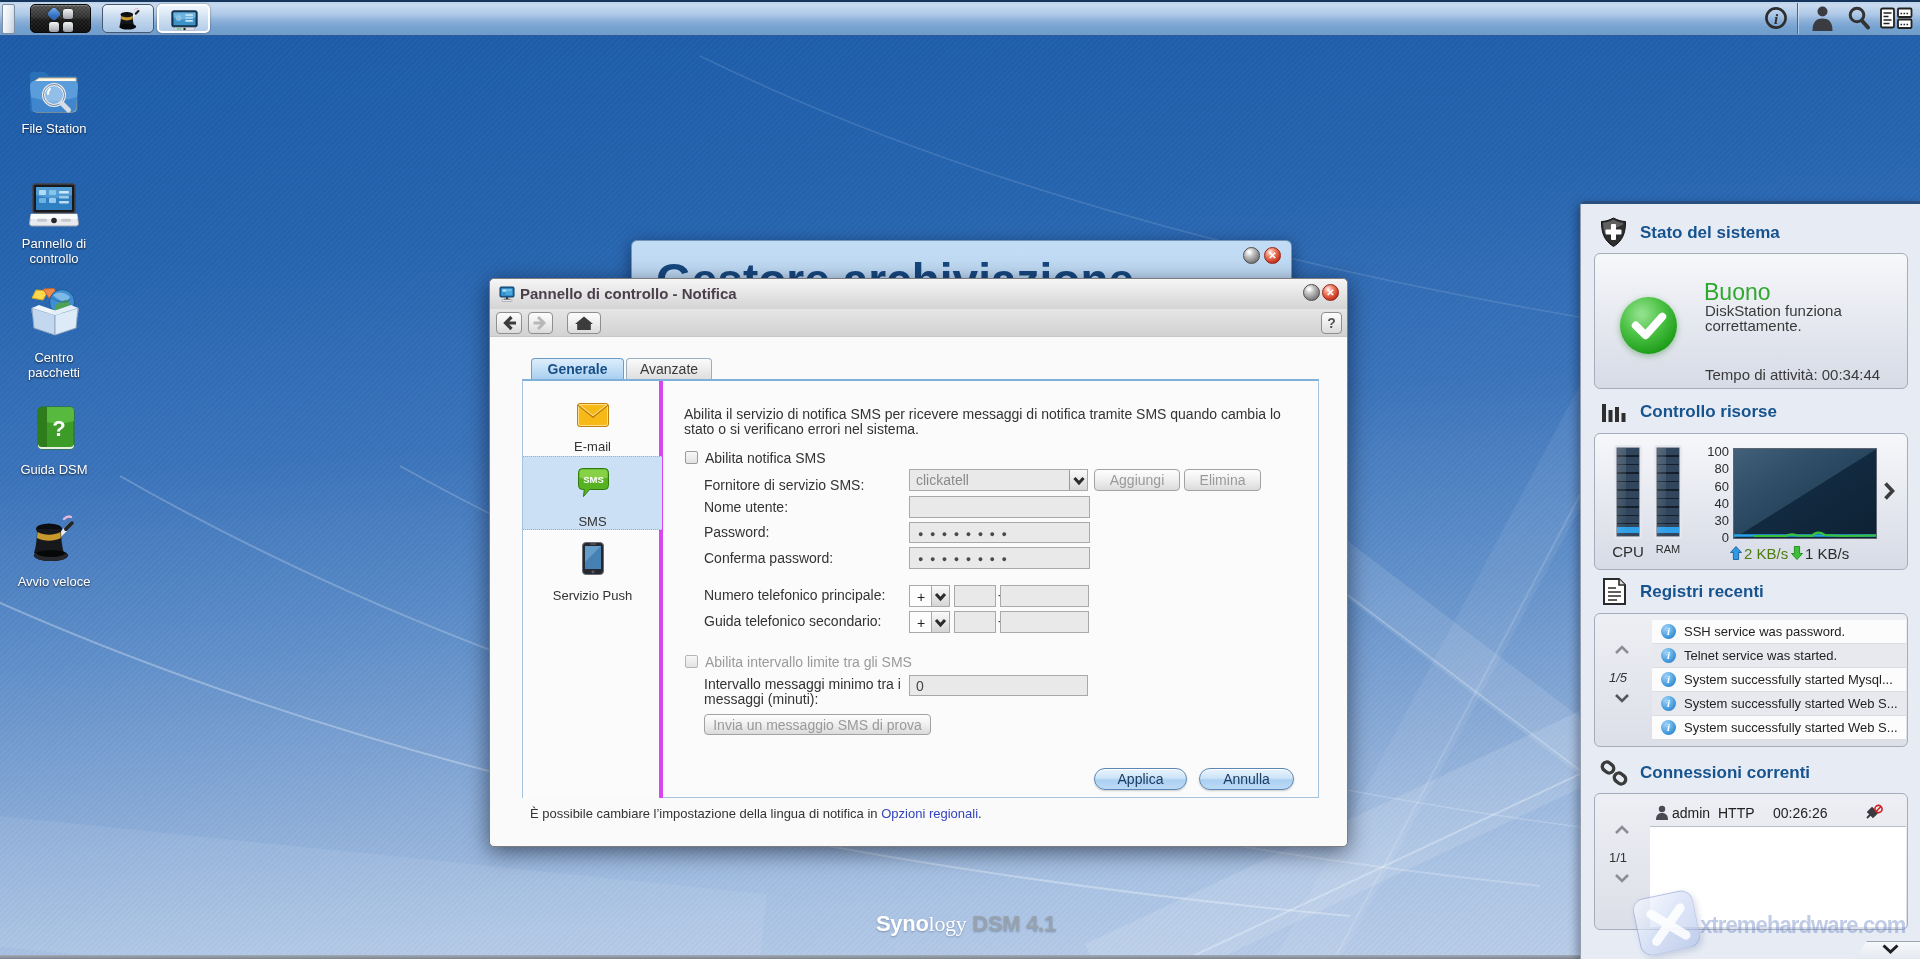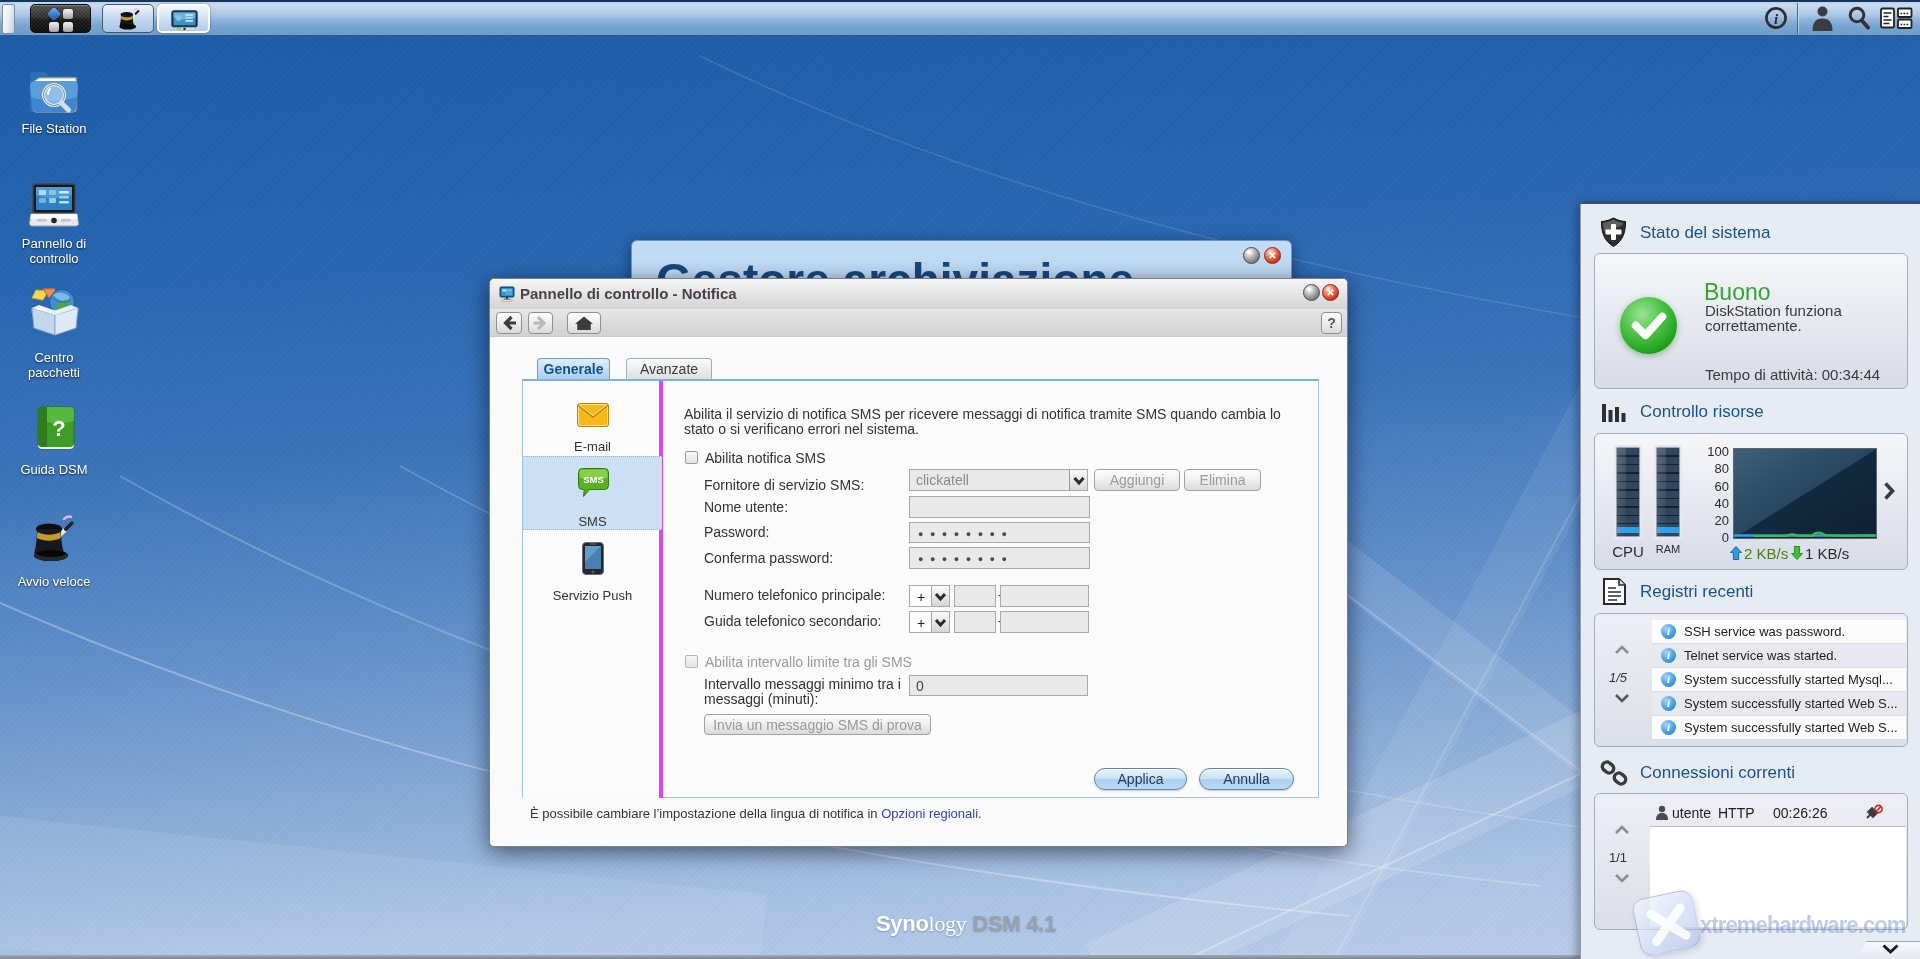--- a/index.html
+++ b/index.html
@@ -46,21 +46,21 @@
 #dlg-title .txt { position:absolute; left:30px; top:6px; font-size:15px; font-weight:bold; color:#4b3f49; }
 #dlg-tools { position:absolute; left:0; top:30px; width:100%; height:28px; background:linear-gradient(#e5e5e5,#d2d2d2); border-bottom:1px solid #c7c7c7; }
 .sphere { position:absolute; width:17px; height:17px; border-radius:50%; }
 .sphere.gray { background:radial-gradient(circle at 35% 28%, #fdfdfd 6%, #c2c2c2 32%, #858585 68%, #555555); border:1px solid #4e4e4e; }
 .sphere.red  { background:radial-gradient(circle at 35% 28%, #ffe3dc 4%, #ef8a70 30%, #d64730 62%, #ad2412 88%); border:1px solid #962315; color:#fff; font-size:10px; font-weight:bold; text-align:center; line-height:15px; }
 .toolb { position:absolute; top:3px; height:22px; background:linear-gradient(#fdfdfd,#ececec 55%,#dadada); border:1px solid #8f8f8f; border-radius:4px; }
 #dlg-body { position:absolute; left:0; top:58px; width:857px; height:509px; background:#fafafa; border-radius:0 0 5px 5px; }
 
 
 .tab { position:absolute; height:22px; border-radius:4px 4px 0 0; font-size:14px; text-align:center; }
-#tab1 { left:47px; top:79px; width:73px; background:linear-gradient(#ddeefb,#b7d8f3 70%,#a6cdf0); border:1px solid #6f9cc6; border-bottom:none; color:#174e88; font-weight:bold; line-height:21px; }
+#tab1 { left:41px; top:79px; width:93px; background:linear-gradient(#ddeefb,#b7d8f3 70%,#a6cdf0); border:1px solid #6f9cc6; border-bottom:none; color:#174e88; font-weight:bold; line-height:21px; }
 #tab2 { left:136px; top:79px; width:86px; background:linear-gradient(#fbfbfb,#e9e9e9 60%,#dcdcdc); border:1px solid #98aec4; border-bottom:none; color:#3a3a3a; line-height:21px; }
 #tpanel { position:absolute; left:32px; top:100px; width:797px; height:419px; background:#fbfbfb; border:1px solid #a6c4de; border-top:2px solid #7fb0da; }
 
 
 #sidebar { position:absolute; left:0; top:0; width:140px; height:417px; border-right:4px solid #d946ef; background:#fbfbfb; }
 .sitem { position:absolute; left:0; width:139px; text-align:center; color:#333; font-size:13px; }
 #sit2 { top:75px; height:74px; background:#cbdff5; border-top:1px dotted #8fb0d4; border-bottom:1px dotted #8fb0d4; }
 
 
 .flabel { position:absolute; font-size:14px; color:#333; }
@@ -68,21 +68,21 @@
 .finput { position:absolute; background:#e9e9ea; border:1px solid #a9a9a9; }
 .fbtn { position:absolute; height:22px; background:linear-gradient(#fefefe,#efefef 50%,#dbdbdb); border:1px solid #a2a2a2; border-radius:4px; color:#9a9a9a; font-size:14px; text-align:center; line-height:20px; }
 .cbox { position:absolute; width:13px; height:13px; background:linear-gradient(#f8f8f8,#e2e2e2); border:1px solid #9b9b9b; border-radius:2px; }
 .dots { position:absolute; left:8px; top:6px; font-size:9px; letter-spacing:6.5px; color:#4a4a4a; }
 .pill { position:absolute; width:94px; height:22px; border-radius:11px; border:1px solid #5c87b5; background:linear-gradient(#e9f4fd 0%, #cde4f8 45%, #abd0f2 55%, #bcdaf5 100%); color:#1d3c62; font-size:14px; text-align:center; line-height:20px; box-shadow:inset 0 1px 0 rgba(255,255,255,.8), 0 1px 2px rgba(0,0,0,.2); }
 #dlg-foot { position:absolute; left:40px; top:527px; font-size:13px; color:#333; }
 #dlg-foot a { color:#3344bb; text-decoration:none; }
 
 
 #panel { left:1580px; top:201px; width:340px; height:758px; background:#e7ecf4; border-left:1px solid #939dac; border-radius:5px 0 0 0; box-shadow:-3px 3px 10px rgba(0,10,30,.35); }
-.phead { position:absolute; font-size:17px; font-weight:normal; color:#17538e; }
+.phead { position:absolute; font-size:17px; font-weight:bold; color:#17538e; }
 .pbox { position:absolute; left:13px; width:314px; background:linear-gradient(#f6f7fa, #e3e6ee 60%, #d7dbe6); border:1px solid #a4adbb; border-radius:6px; }
 .pbox3 { background:linear-gradient(#eeeff4, #dcdfe8); }
 .arrowbtn { position:absolute; width:16px; height:10px; }
 .pagenum { position:absolute; font-size:13px; color:#333; }
 
 .bargauge { position:absolute; width:24px; height:90px; border:1px solid #9ba1ad; box-shadow:0 0 0 2px #e6e8ee; border-radius:1px;
   background:
     linear-gradient(#2f9fe8,#2f9fe8) 0 79px/24px 6px no-repeat,
     repeating-linear-gradient(#31465c 0 7px, #141f2b 7px 8.5px),
     linear-gradient(#1a2836,#141e29);
@@ -390,21 +390,21 @@
     <path d="M20.5 12 L20.5 21 L24.5 21 L24.5 12 Z" fill="#2e2e2e"></path>
   </svg>
   <div class="phead" style="left:59px; top:201px;">Controllo risorse</div>
   <div class="pbox" style="top:232px; height:137px;"></div>
   <div class="bargauge" style="left:35px; top:246px;"></div>
   <div class="bargauge" style="left:75px; top:246px;"></div>
   <div class="baxis" style="top:243px;">100</div>
   <div class="baxis" style="top:260px;">80</div>
   <div class="baxis" style="top:278px;">60</div>
   <div class="baxis" style="top:295px;">40</div>
-  <div class="baxis" style="top:312px;">20</div>
+  <div class="baxis" style="top:312px;">30</div>
   <div class="baxis" style="top:329px;">0</div>
   <div id="netchart">
       <svg width="142" height="89" viewBox="0 0 142 89" style="position:absolute;left:0;top:0;">
   <path d="M0 86.5 L142 86.5" stroke="#2aa2e8" stroke-width="2.6" fill="none"></path>
   <path d="M20 87 L52 87 Q57 84 63 86.5 L78 87 Q83 81 91 86 L109 87 L141 86.5" stroke="#38c23a" stroke-width="2.2" fill="none"></path>
 </svg>
     </div>
   <svg style="position:absolute;left:302px;top:280px;" width="12" height="20" viewBox="0 0 12 20">
       <path d="M2.5 2.5 L9.5 10 L2.5 17.5" stroke="#3c3c3c" stroke-width="3.6" fill="none"></path>
     </svg>
@@ -451,21 +451,21 @@
       <path d="M2 8 L8 2 L14 8" stroke="#8d8d97" stroke-width="2.6" fill="none"></path>
     </svg>
   <div class="pagenum" style="left:28px; top:649px;">1/1</div>
   <svg class="arrowbtn" style="left:33px;top:672px;" viewBox="0 0 16 10">
       <path d="M2 2 L8 8 L14 2" stroke="#8d8d97" stroke-width="2.6" fill="none"></path>
     </svg>
   <svg style="position:absolute;left:74px;top:604px;" width="14" height="15" viewBox="0 0 14 15">
       <circle cx="7" cy="4" r="3.2" fill="#4a4a52"></circle>
       <path d="M1 15 C1 9.5 4 8 7 8 C10 8 13 9.5 13 15 Z" fill="#4a4a52"></path>
     </svg>
-  <div style="position:absolute;left:91px;top:604px;font-size:14px;color:#222;">utente</div>
+  <div style="position:absolute;left:91px;top:604px;font-size:14px;color:#222;">admin</div>
   <div style="position:absolute;left:137px;top:604px;font-size:14px;color:#222;">HTTP</div>
   <div style="position:absolute;left:192px;top:604px;font-size:14px;color:#222;">00:26:26</div>
   <svg style="position:absolute;left:283px;top:603px;" width="20" height="17" viewBox="0 0 20 17">
     <path d="M3 14 L8 9 M6 6 L11 11 M8 4 L13 9 L9 13 L4 8 Z" stroke="#3a3a42" stroke-width="1.8" fill="#3a3a42"></path>
     <circle cx="14.5" cy="5" r="3.6" fill="none" stroke="#cc2222" stroke-width="1.6"></circle>
     <path d="M12 7.5 L17 2.5" stroke="#cc2222" stroke-width="1.6"></path>
   </svg>
   <div style="position:absolute;left:69px;top:625px;width:256px;height:101px;background:#fff;border-top:1px solid #b9bec8;"></div>
 </div>
 <div class="abs" id="wmlogo"><svg width="62" height="60" viewBox="0 0 62 60">

